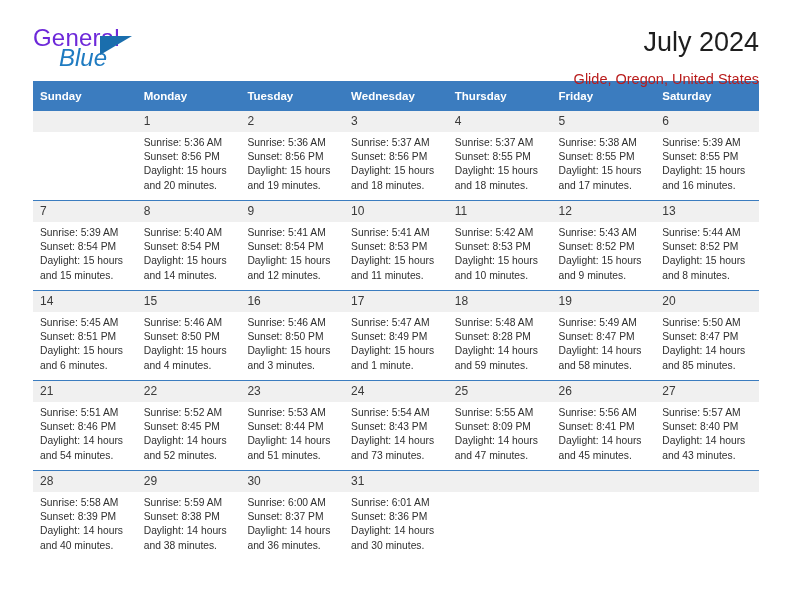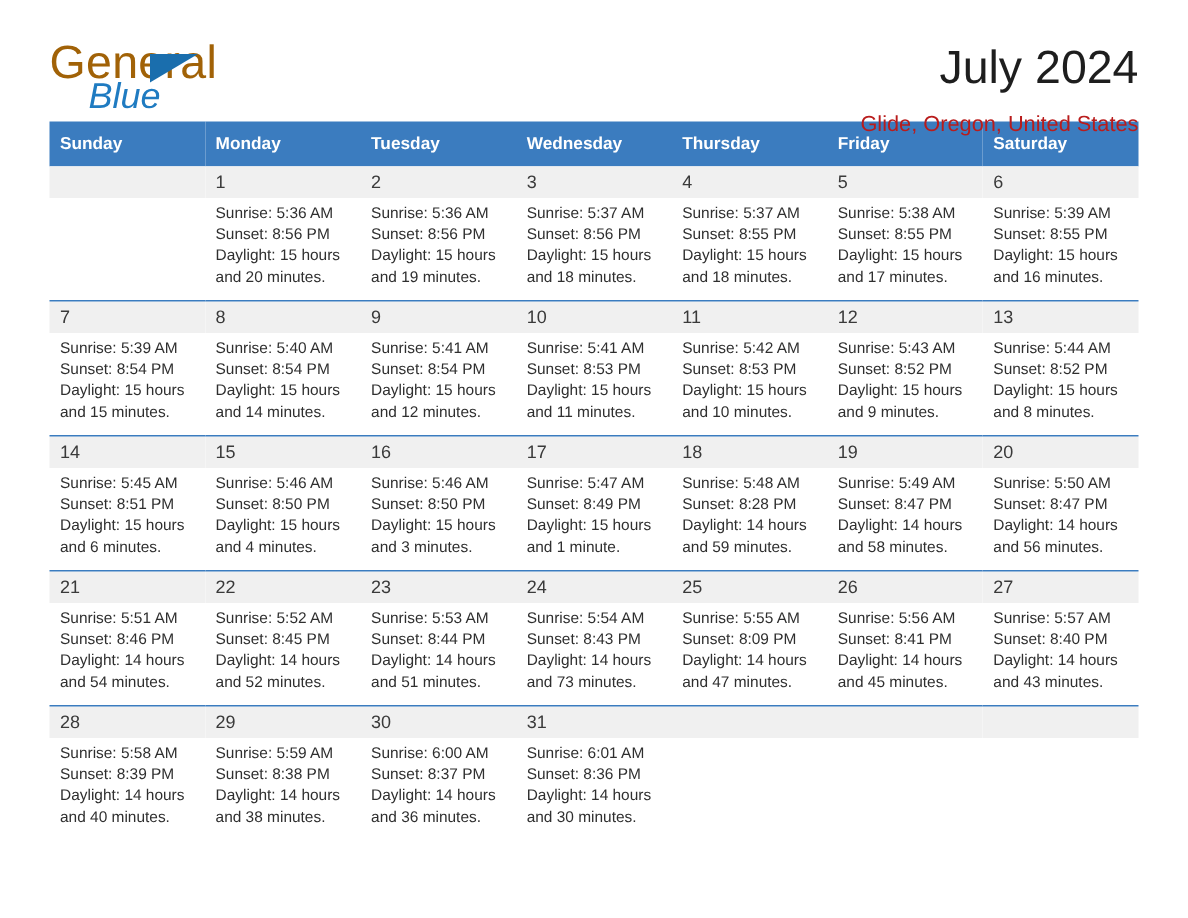--- a/index.html
+++ b/index.html
@@ -31,22 +31,22 @@
     height: 70px;
     box-sizing: border-box;
   }
   .logo {
     position: relative;
     width: 110px;
     height: 52px;
     line-height: 1;
   }
   .logo-general {
-    font-size: 31px;
-    color: #a16207;
+    font-size: 24px;
+    color: #6d28d9;
     letter-spacing: .2px;
     display: block;
   }
   .logo-blue {
     font-size: 24px;
     color: #1f7bc1;
     display: block;
     margin-left: 26px;
     margin-top: -4px;
     font-style: italic;
@@ -58,21 +58,21 @@
     width: 0;
     height: 0;
     border-left: 32px solid #1a6ead;
     border-bottom: 19px solid transparent;
   }
   .title-wrap {
     text-align: right;
     padding-top: 2px;
   }
   .cal-title {
-    font-size: 31px;
+    font-size: 27px;
     color: #1e1e1e;
     font-weight: normal;
     line-height: 1.1;
     margin: 0;
   }
   .cal-subtitle {
     font-size: 14.5px;
     color: #b91c1c;
     margin-top: 13px;
   }
@@ -337,21 +337,21 @@
               <div class="daylight">Daylight: 14 hours</div>
               <div class="daylight">and 58 minutes.</div>
             </div>
           </td>
           <td>
             <div class="daynum">20</div>
             <div class="info">
               <div>Sunrise: 5:50 AM</div>
               <div>Sunset: 8:47 PM</div>
               <div class="daylight">Daylight: 14 hours</div>
-              <div class="daylight">and 56 minutes.</div>
+              <div class="daylight">and 85 minutes.</div>
             </div>
           </td>
         </tr>
         <tr class="week-sep">
           <td>
             <div class="daynum">21</div>
             <div class="info">
               <div>Sunrise: 5:51 AM</div>
               <div>Sunset: 8:46 PM</div>
               <div class="daylight">Daylight: 14 hours</div>

